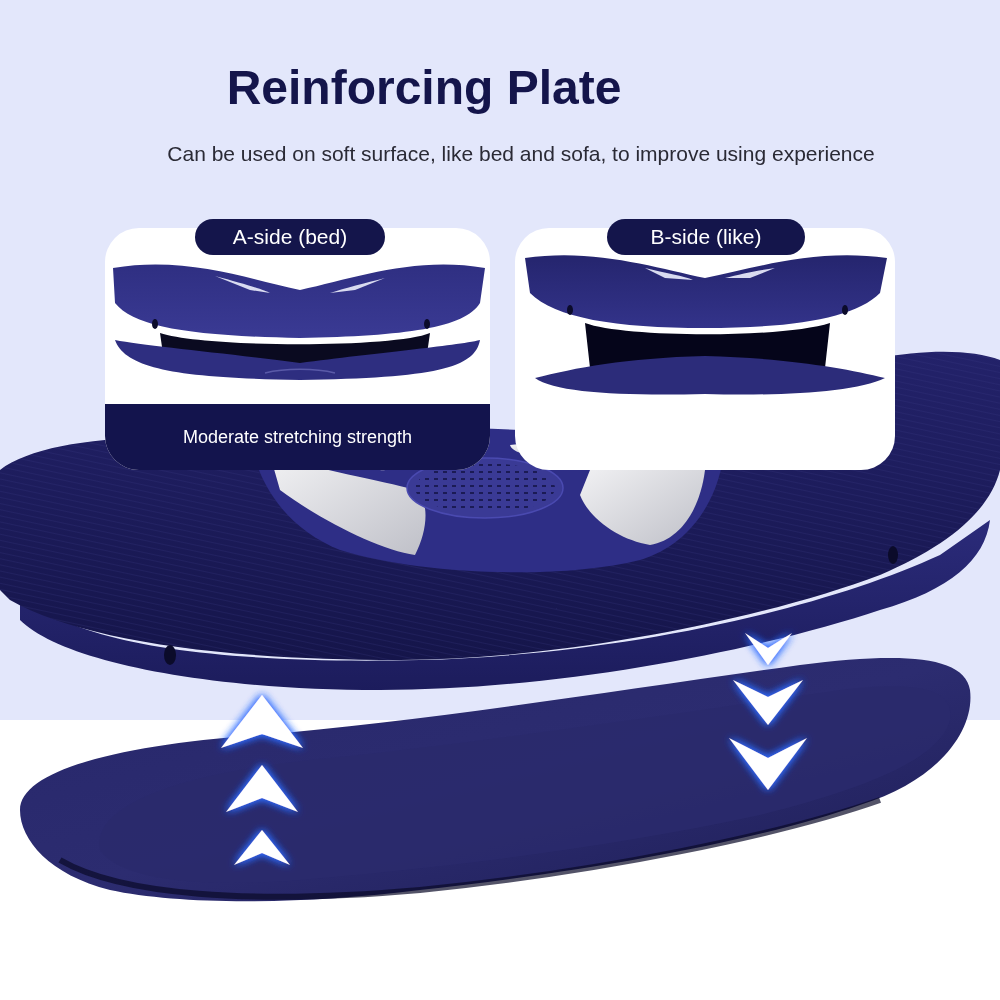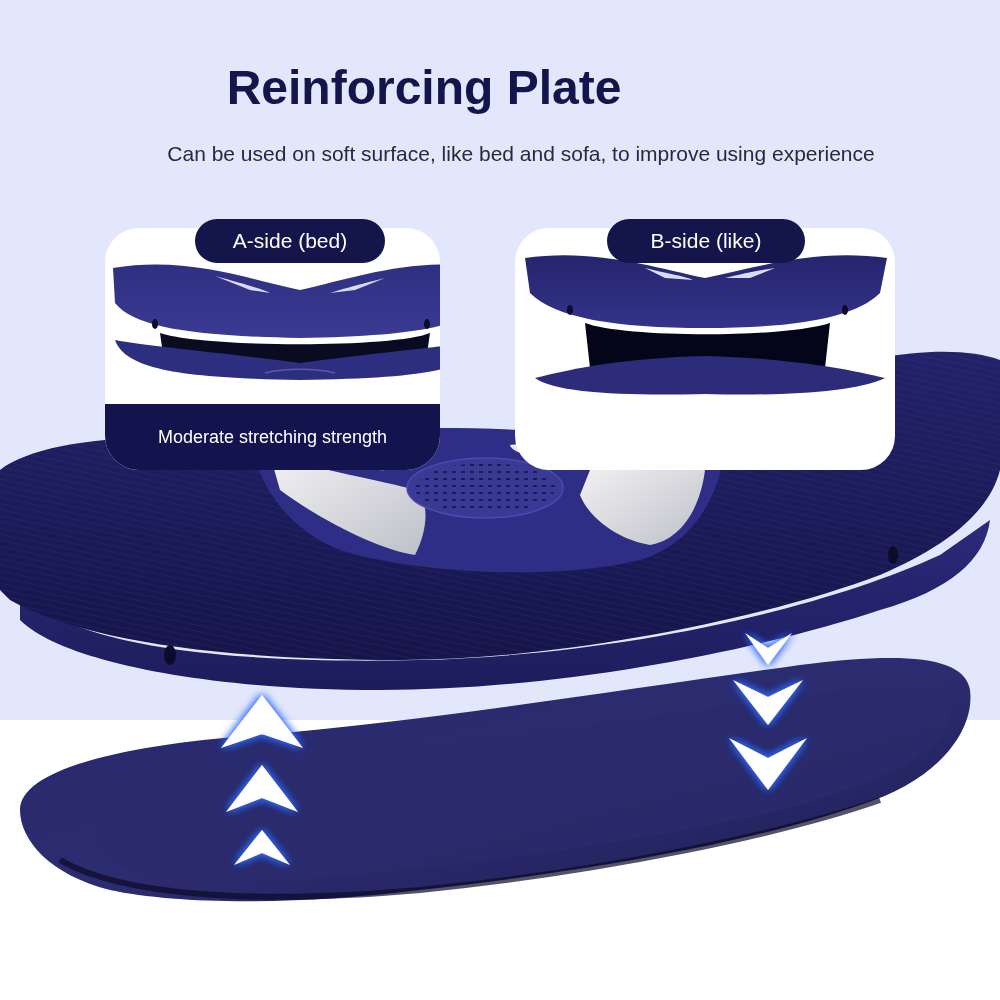--- a/index.html
+++ b/index.html
@@ -26,21 +26,21 @@
       position: absolute; top: 228px; height: 242px;
       background: #ffffff; border-radius: 34px; overflow: hidden;
     }
     .panel .caption {
       position: absolute; left: 0; right: 0; bottom: 0; height: 66px;
       background: #13144d; color: #ffffff;
       display: flex; align-items: center; justify-content: center; flex-direction: column;
       font-size: 18px; line-height: 25px; text-align: center;
     }
     .pill {
-      position: absolute; top: 219px; height: 44px; border-radius: 27px;
+      position: absolute; top: 219px; height: 36px; border-radius: 27px;
       background: #14154b; color: #ffffff; font-size: 21px;
       display: flex; align-items: center; justify-content: center;
     }
     .panel svg { position: absolute; left: 0; top: 0; }
   </style>
 </head>
 <body>
 
 <div class="bg-top"></div>
 
@@ -111,21 +111,21 @@
   <g filter="url(#glow)" fill="#ffffff">
     <path d="M745,633 L768,648 L792,633 L768,665 Z"></path>
     <path d="M733,680 L768,697 L803,680 L768,725 Z"></path>
     <path d="M729,738 L768,758 L807,738 L768,790 Z"></path>
   </g>
 </svg>
 
 <div class="title">Reinforcing Plate</div>
 <div class="subtitle">Can be used on soft surface, like bed and sofa, to improve using experience</div>
 
-<div class="panel" style="left:105px; width:335px;">
+<div class="panel" style="left:105px; width:385px;">
   <svg width="385" height="242" viewBox="0 0 385 242">
     <defs>
       <linearGradient id="aCush" x1="0" y1="0" x2="0" y2="1">
         <stop offset="0" stop-color="#2f2f82"></stop>
           <stop offset="1" stop-color="#3a3a94"></stop>
       </linearGradient>
     </defs>
     <path d="M8,40 C80,28 140,50 195,62 C250,50 310,28 380,40 L375,75 C360,100 300,108 195,110 C90,108 30,100 10,75 Z" fill="url(#aCush)"></path>
     <path d="M110,48 C140,56 160,62 165,65 L145,62 Z M225,65 C240,60 260,55 280,50 L250,62 Z" fill="#d9dbf0"></path>
     <ellipse cx="50" cy="96" rx="3" ry="5" fill="#0b0b2a"></ellipse>

